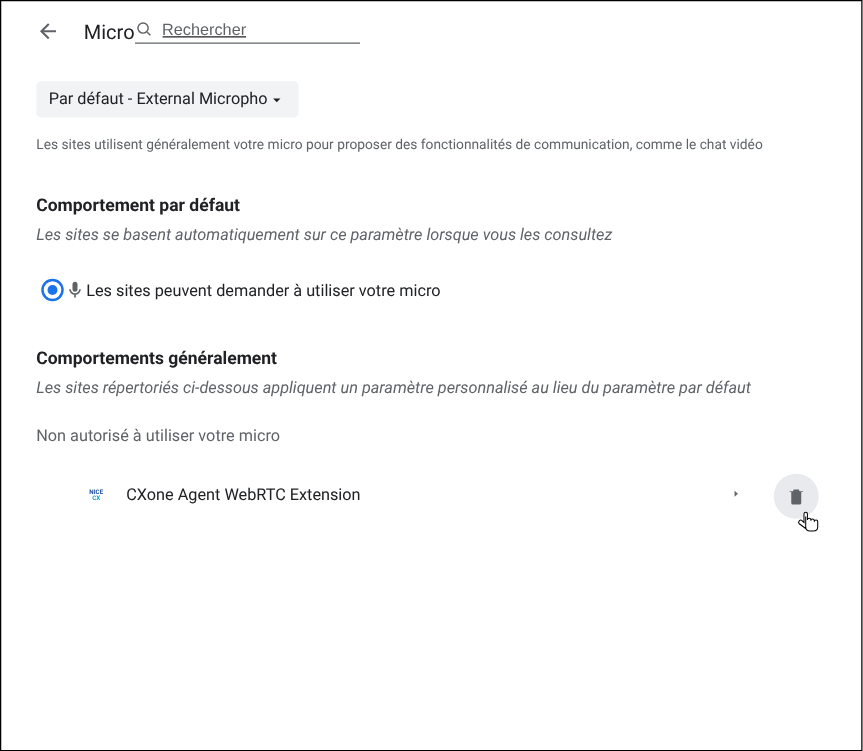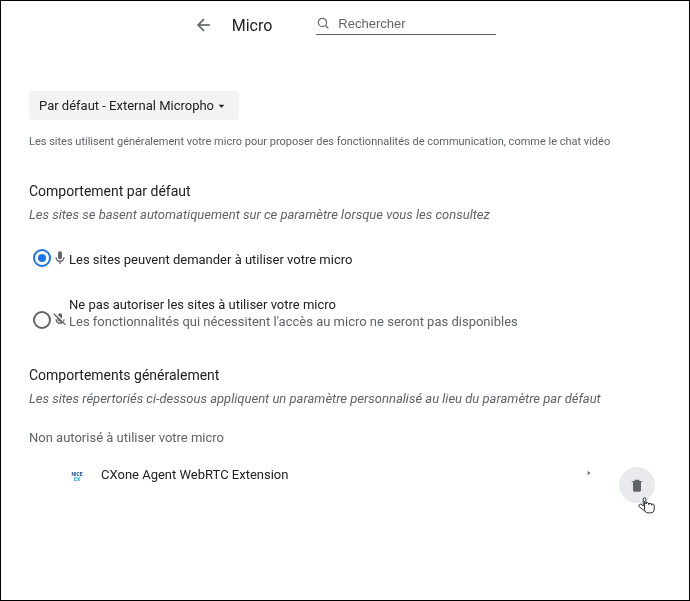--- a/index.html
+++ b/index.html
@@ -12,23 +12,22 @@
       height: 601px;
       overflow: hidden;
       border: 1px solid #000;
     }
     .page {
       padding: 14px 28px 28px 28px;
     }
     .header {
       display: flex;
       align-items: center;
-      justify-content: center;
-      margin-bottom: 56px;
-      gap: 44px;
+      justify-content: flex-start;
+      margin-bottom: 30px;
     }
     .header-left {
       display: flex;
       align-items: center;
       gap: 18px;
     }
     .back-btn {
       width: 20px;
       height: 20px;
       display: flex;
@@ -49,20 +48,21 @@
       padding-bottom: 3px;
       width: 180px;
     }
     .search-wrap svg { color: #5f6368; margin-right: 8px; }
     .search-input {
       border: none;
       outline: none;
       font-size: 13px;
       color: #202124;
       width: 100%;
+      text-decoration: underline;
     }
     .search-input::placeholder { color: #5f6368; }
     .device-select {
       display: inline-flex;
       align-items: center;
       background: #f1f3f4;
       border-radius: 4px;
       padding: 7px 10px;
       font-size: 13px;
       color: #202124;
@@ -75,21 +75,21 @@
       overflow: hidden;
     }
     .desc-text {
       color: #5f6368;
       font-size: 11px;
       line-height: 1.5;
       margin-bottom: 32px;
     }
     .section-heading {
       font-size: 14px;
-      font-weight: 400;
+      font-weight: 700;
       color: #202124;
       margin-bottom: 8px;
     }
     .section-sub {
       font-size: 13px;
       color: #5f6368;
       margin-bottom: 18px;
       font-style: italic;
     }
     .option-row {
@@ -139,20 +139,21 @@
     }
     .spacer { height: 30px; }
     .blocked-label {
       font-size: 13px;
       color: #5f6368;
       margin-top: 24px;
       margin-bottom: 16px;
     }
     .site-row {
       display: flex;
+      align-items: center;
       padding: 6px 0 6px 38px;
       gap: 14px;
     }
     .ext-icon {
       width: 20px; height: 20px;
       background: #fff;
       display: flex;
       flex-direction: column;
       align-items: center;
       justify-content: center;
@@ -240,32 +241,20 @@
           <path d="M12 14a3 3 0 003-3V5a3 3 0 10-6 0v6a3 3 0 003 3z"></path>
           <path d="M19 11a7 7 0 01-14 0h2a5 5 0 0010 0h2z"></path>
           <path d="M11 21v-3h2v3h-2z"></path>
         </svg>
     </div>
     <div class="opt-text">
       <div class="main">Les sites peuvent demander à utiliser votre micro</div>
     </div>
   </div>
 
-  <div class="option-row">
-    <div class="radio unchecked"></div>
-    <div class="opt-icon">
-      <svg width="16" height="18" viewBox="0 0 24 24" fill="currentColor">
-          <path d="M15 11V5a3 3 0 00-5.94-.6L15 10.4V11zM3.27 2L2 3.27 8 9.27V11a3 3 0 003 3c.23 0 .45-.03.67-.08l1.67 1.67A5 5 0 017 11H5a7 7 0 0011.16 5.62L19.73 20 21 18.73 3.27 2zM19 11h-2a4.98 4.98 0 01-.72 2.55l1.46 1.46A6.96 6.96 0 0019 11z"></path>
-        </svg>
-    </div>
-    <div class="opt-text">
-      <div class="main">Ne pas autoriser les sites à utiliser votre micro</div>
-      <div class="sub">Les fonctionnalités qui nécessitent l'accès au micro ne seront pas disponibles</div>
-    </div>
-  </div>
 
   <div class="spacer"></div>
 
   <div class="section-heading">Comportements généralement</div>
   <div class="section-sub">Les sites répertoriés ci-dessous appliquent un paramètre personnalisé au lieu du paramètre par défaut</div>
 
   <div class="blocked-label">Non autorisé à utiliser votre micro</div>
 
   <div class="site-row">
     <div class="ext-icon">

